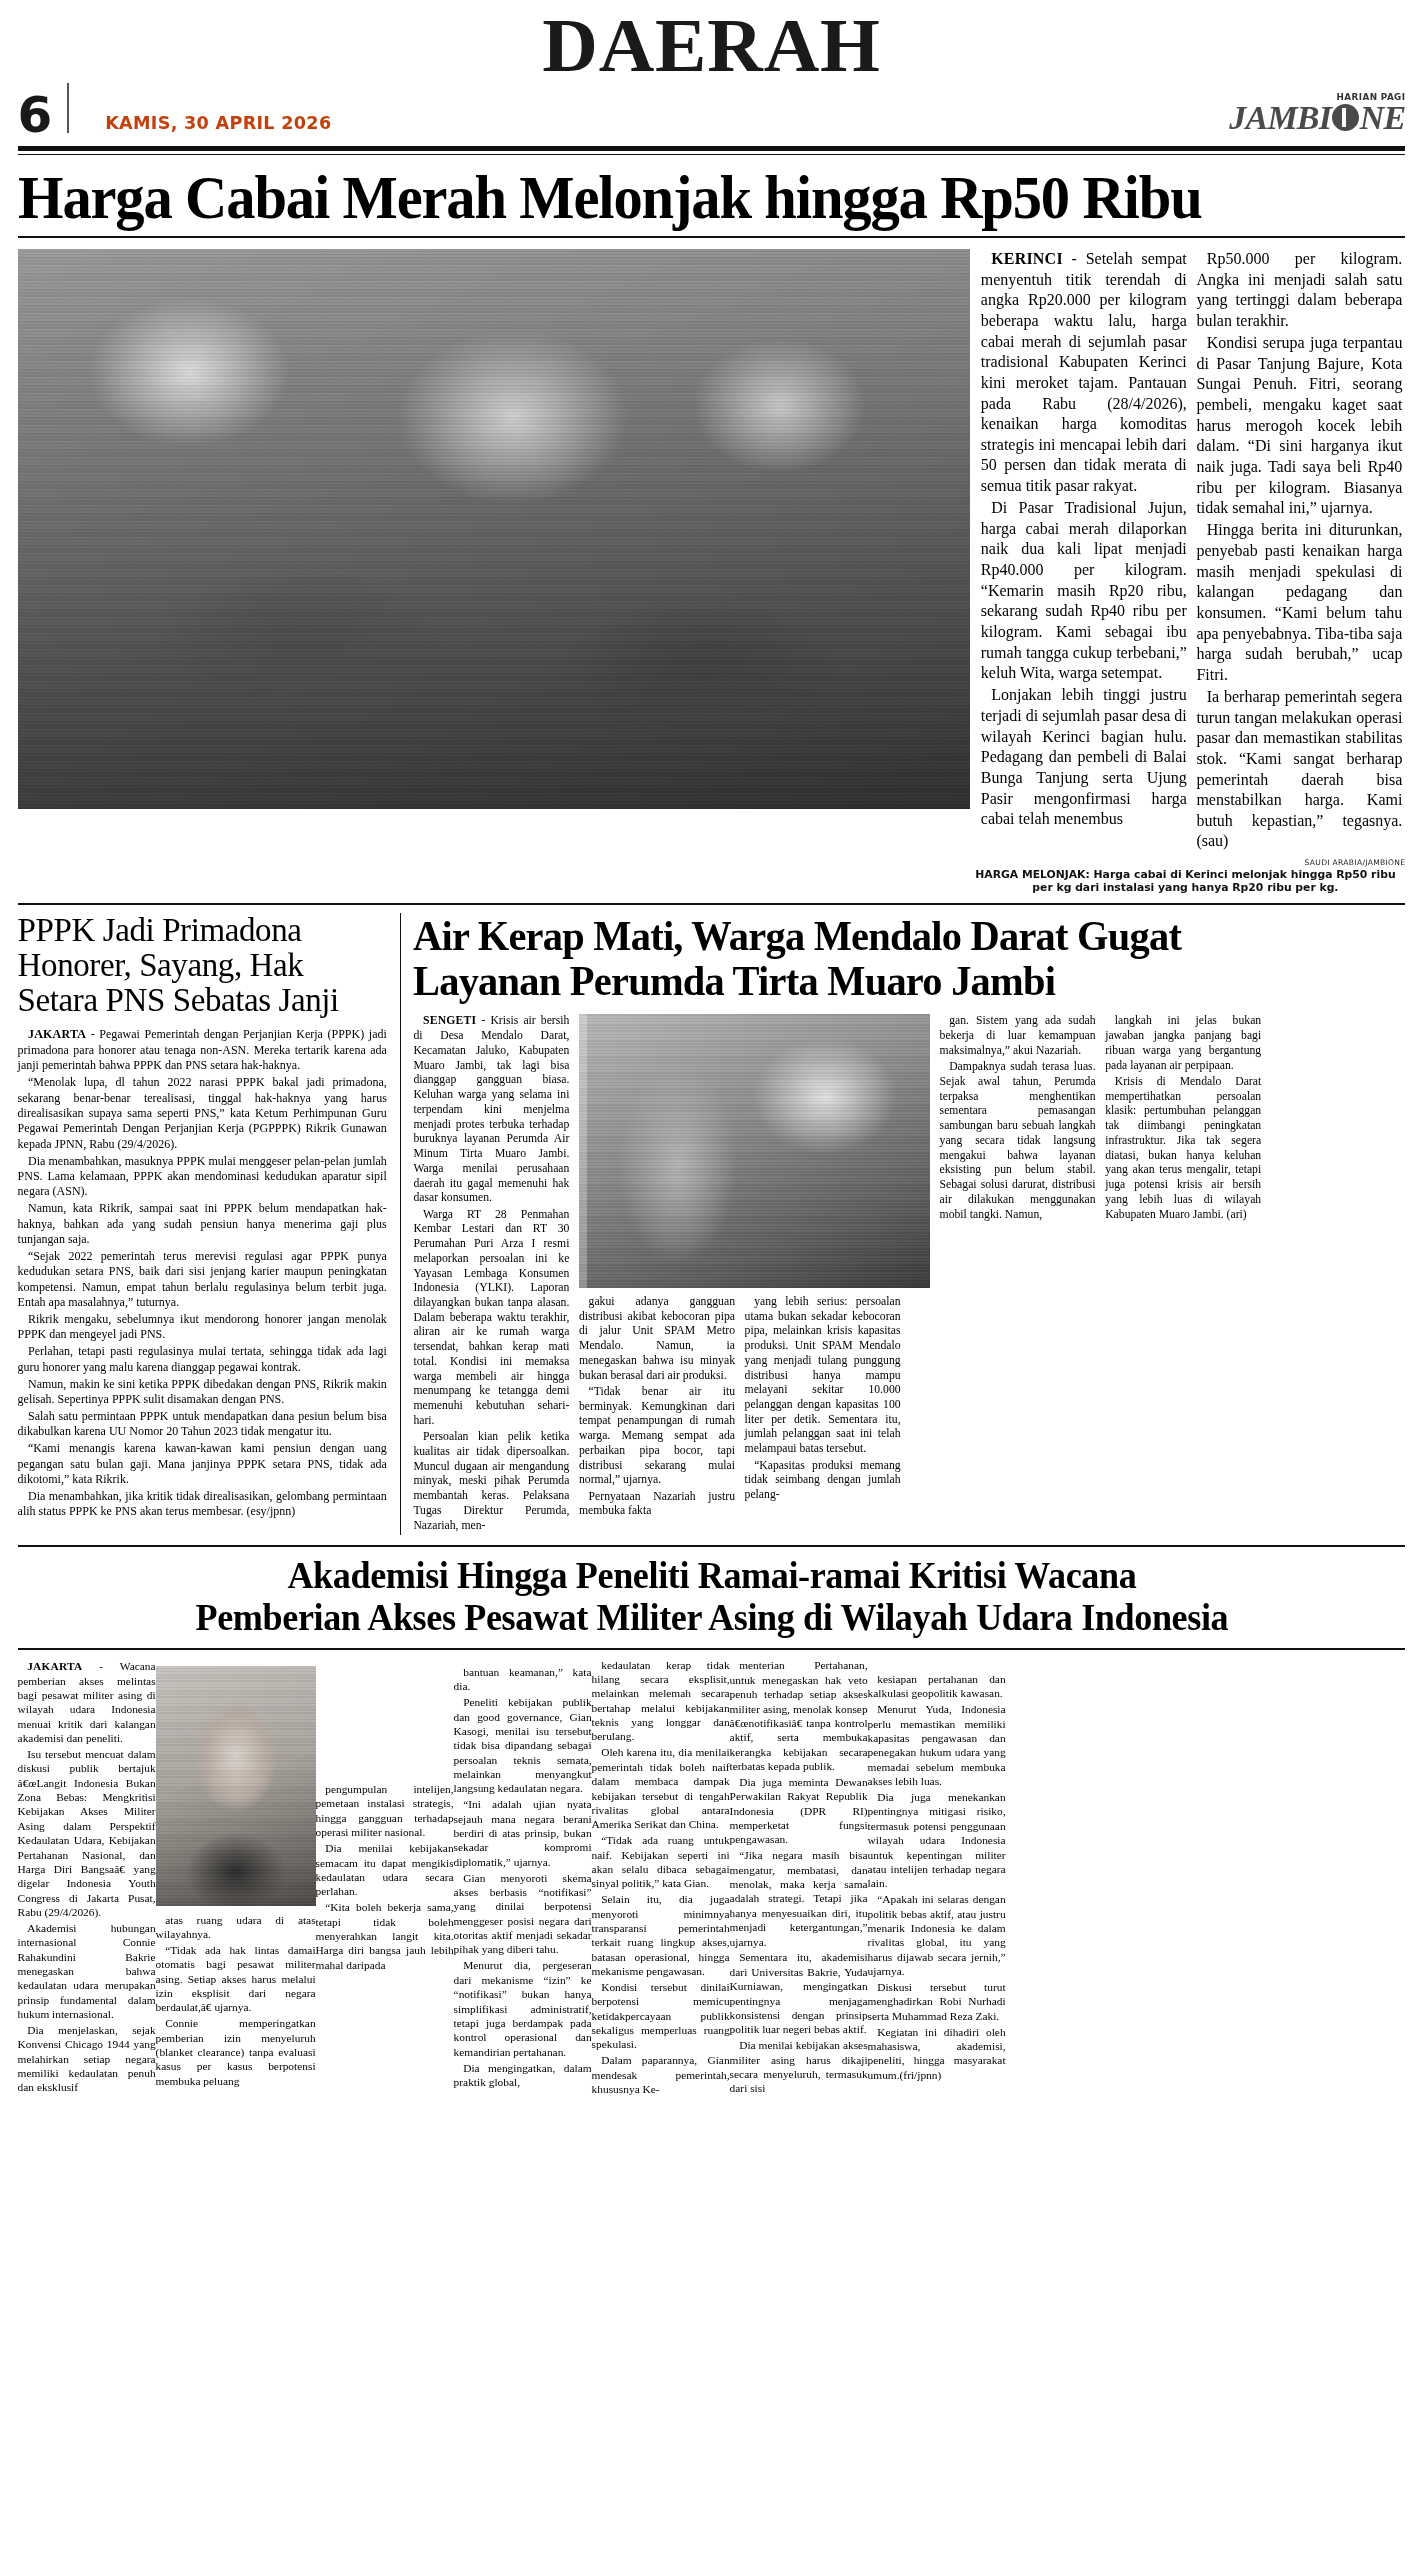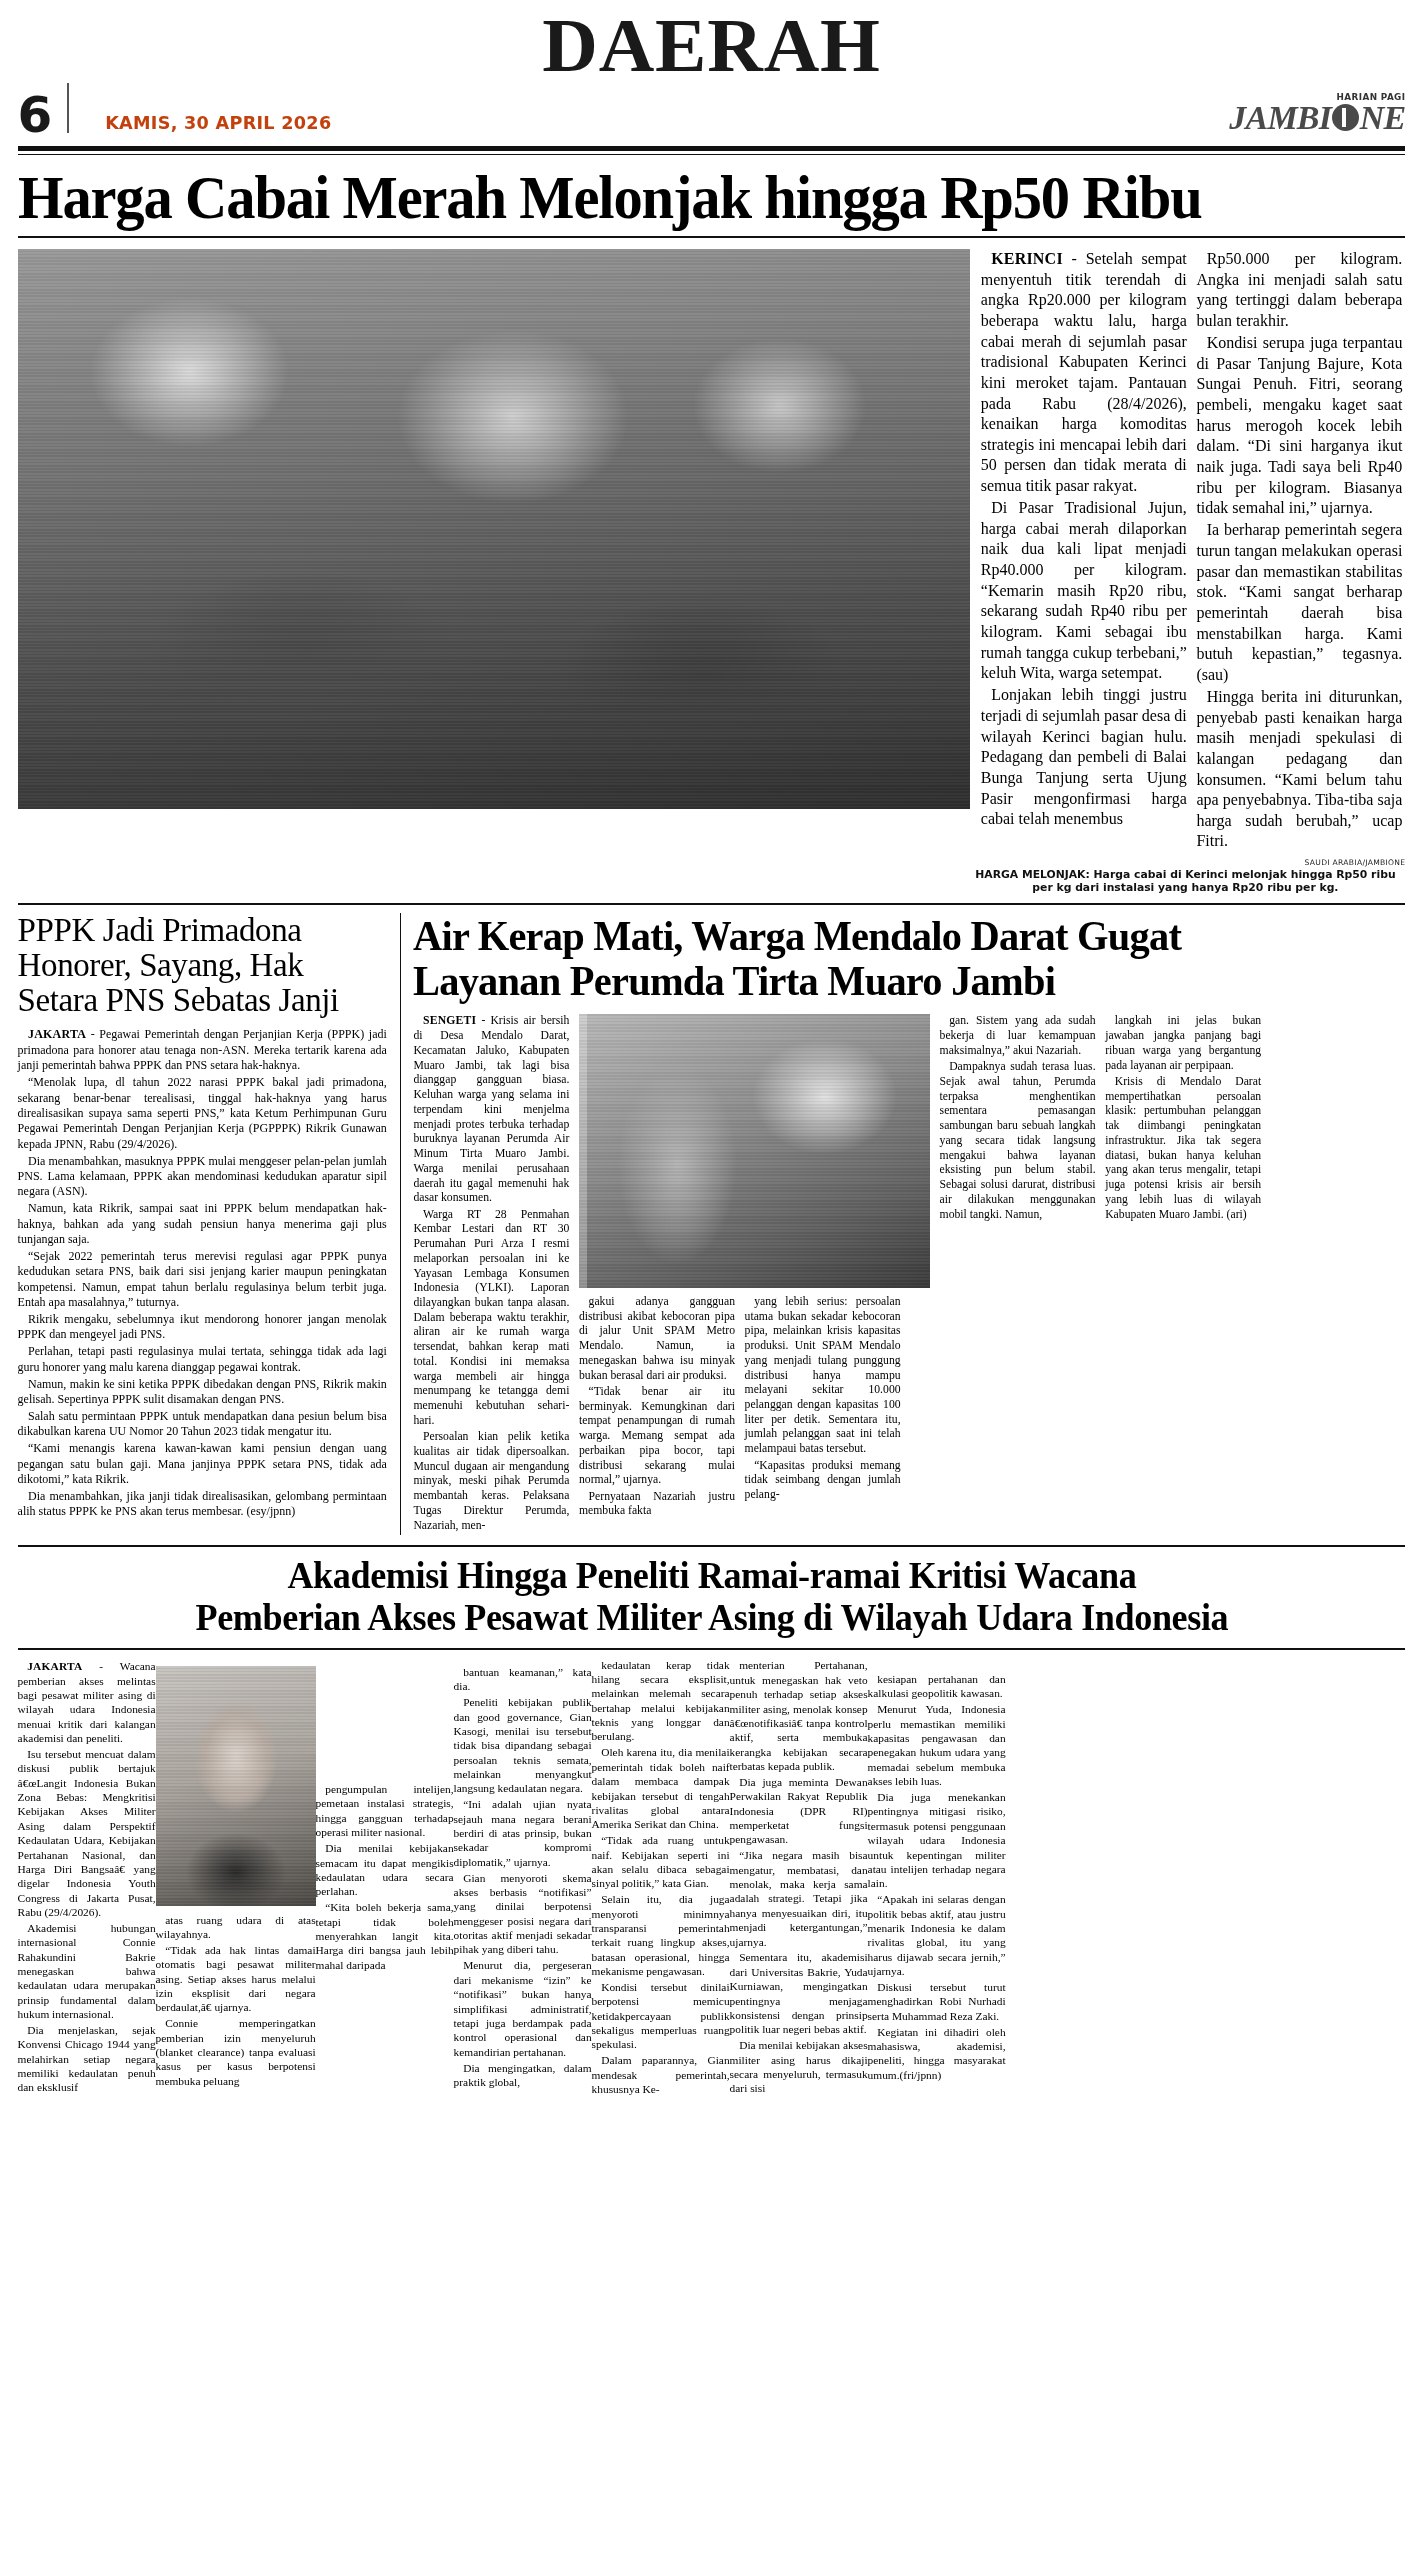--- a/index.html
+++ b/index.html
@@ -195,22 +195,22 @@
 
     <div class="lead-cols">
       <div class="col" style="width:206px">
         <p class="first"><span class="dateline">KERINCI</span> <span>- Setelah sempat menyentuh titik terendah di angka Rp20.000 per kilogram beberapa waktu lalu, harga cabai merah di sejumlah pasar tradisional Kabupaten Kerinci kini meroket tajam. Pantauan pada Rabu (28/4/2026), kenaikan harga komoditas strategis ini mencapai lebih dari 50 persen dan tidak merata di semua titik pasar rakyat.</span></p>
         <p>Di Pasar Tradisional Jujun, harga cabai merah dilaporkan naik dua kali lipat menjadi Rp40.000 per kilogram. “Kemarin masih Rp20 ribu, sekarang sudah Rp40 ribu per kilogram. Kami sebagai ibu rumah tangga cukup terbebani,” keluh Wita, warga setempat.</p>
         <p>Lonjakan lebih tinggi justru terjadi di sejumlah pasar desa di wilayah Kerinci bagian hulu. Pedagang dan pembeli di Balai Bunga Tanjung serta Ujung Pasir mengonfirmasi harga cabai telah menembus</p>
       </div>
       <div class="col" style="width:206px">
         <p>Rp50.000 per kilogram. Angka ini menjadi salah satu yang tertinggi dalam beberapa bulan terakhir.</p>
         <p>Kondisi serupa juga terpantau di Pasar Tanjung Bajure, Kota Sungai Penuh. Fitri, seorang pembeli, mengaku kaget saat harus merogoh kocek lebih dalam. “Di sini harganya ikut naik juga. Tadi saya beli Rp40 ribu per kilogram. Biasanya tidak semahal ini,” ujarnya.</p>
+        <p>Hingga berita ini diturunkan, penyebab pasti kenaikan harga masih menjadi spekulasi di kalangan pedagang dan konsumen. “Kami belum tahu apa penyebabnya. Tiba-tiba saja harga sudah berubah,” ucap Fitri.</p>
         <p>Ia berharap pemerintah segera turun tangan melakukan operasi pasar dan memastikan stabilitas stok. “Kami sangat berharap pemerintah daerah bisa menstabilkan harga. Kami butuh kepastian,” tegasnya. (sau)</p>
-        <p>Hingga berita ini diturunkan, penyebab pasti kenaikan harga masih menjadi spekulasi di kalangan pedagang dan konsumen. “Kami belum tahu apa penyebabnya. Tiba-tiba saja harga sudah berubah,” ucap Fitri.</p>
       </div>
     </div>
   </div>
 
   <div class="caption-block">
     <div class="cap-credit">SAUDI ARABIA/JAMBIONE</div>
     <div class="caption">
       <span>HARGA MELONJAK:</span>
       <span>Harga cabai di Kerinci melonjak hingga Rp50 ribu per kg dari instalasi yang hanya Rp20 ribu per kg.</span>
     </div>
@@ -226,21 +226,21 @@
         <p><span class="dateline">JAKARTA</span> <span>- Pegawai Pemerintah dengan Perjanjian Kerja (PPPK) jadi primadona para honorer atau tenaga non-ASN. Mereka tertarik karena ada janji pemerintah bahwa PPPK dan PNS setara hak-haknya.</span></p>
         <p>“Menolak lupa, dl tahun 2022 narasi PPPK bakal jadi primadona, sekarang benar-benar terealisasi, tinggal hak-haknya yang harus direalisasikan supaya sama seperti PNS,” kata Ketum Perhimpunan Guru Pegawai Pemerintah Dengan Perjanjian Kerja (PGPPPK) Rikrik Gunawan kepada JPNN, Rabu (29/4/2026).</p>
         <p>Dia menambahkan, masuknya PPPK mulai menggeser pelan-pelan jumlah PNS. Lama kelamaan, PPPK akan mendominasi kedudukan aparatur sipil negara (ASN).</p>
         <p>Namun, kata Rikrik, sampai saat ini PPPK belum mendapatkan hak-haknya, bahkan ada yang sudah pensiun hanya menerima gaji plus tunjangan saja.</p>
         <p>“Sejak 2022 pemerintah terus merevisi regulasi agar PPPK punya kedudukan setara PNS, baik dari sisi jenjang karier maupun peningkatan kompetensi. Namun, empat tahun berlalu regulasinya belum terbit juga. Entah apa masalahnya,” tuturnya.</p>
         <p>Rikrik mengaku, sebelumnya ikut mendorong honorer jangan menolak PPPK dan mengeyel jadi PNS.</p>
         <p>Perlahan, tetapi pasti regulasinya mulai tertata, sehingga tidak ada lagi guru honorer yang malu karena dianggap pegawai kontrak.</p>
         <p>Namun, makin ke sini ketika PPPK dibedakan dengan PNS, Rikrik makin gelisah. Sepertinya PPPK sulit disamakan dengan PNS.</p>
         <p>Salah satu permintaan PPPK untuk mendapatkan dana pesiun belum bisa dikabulkan karena UU Nomor 20 Tahun 2023 tidak mengatur itu.</p>
         <p>“Kami menangis karena kawan-kawan kami pensiun dengan uang pegangan satu bulan gaji. Mana janjinya PPPK setara PNS, tidak ada dikotomi,” kata Rikrik.</p>
-        <p>Dia menambahkan, jika janji tidak direalisasikan, gelombang permintaan alih status PPPK ke PNS akan terus membesar. (esy/jpnn)</p>
+        <p>Dia menambahkan, jika kritik tidak direalisasikan, gelombang permintaan alih status PPPK ke PNS akan terus membesar. (esy/jpnn)</p>
       </div>
     </div>
 
     <div class="mid-right">
       <div class="head-condensed">
         <div>Air Kerap Mati, Warga Mendalo Darat Gugat</div>
         <div>Layanan Perumda Tirta Muaro Jambi</div>
       </div>
 
       <div class="article2">

